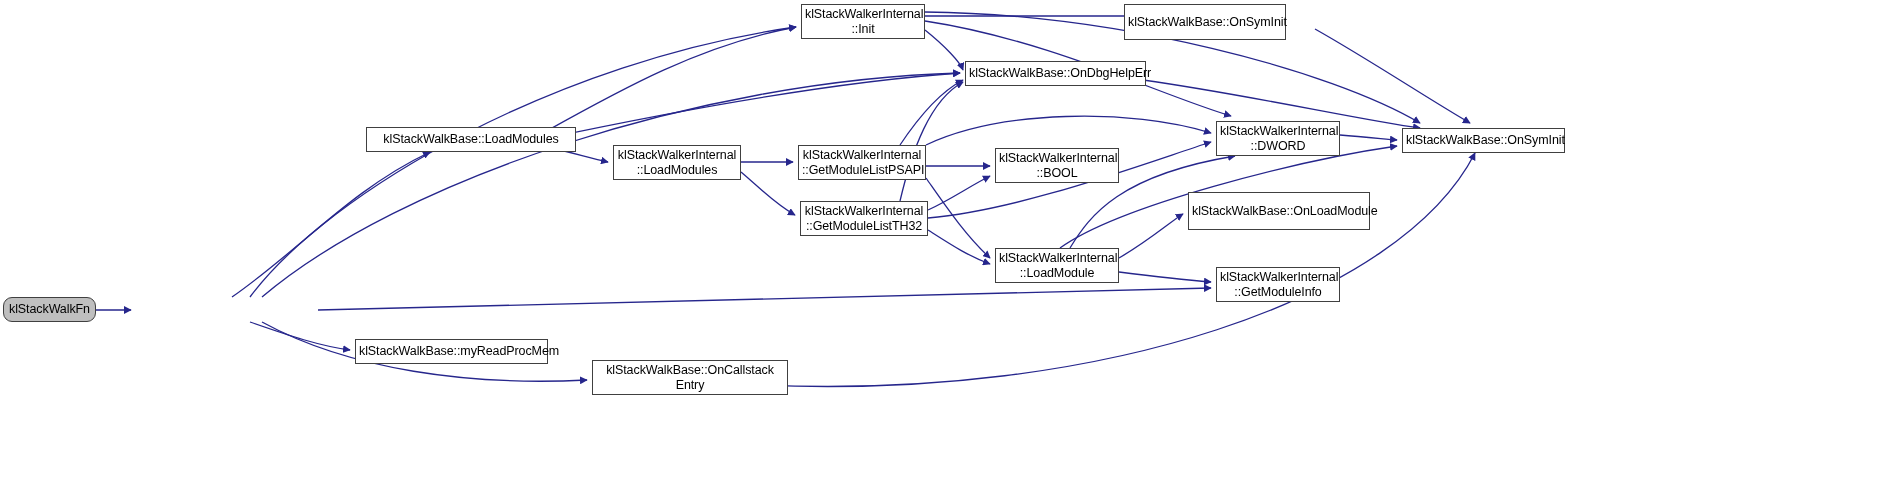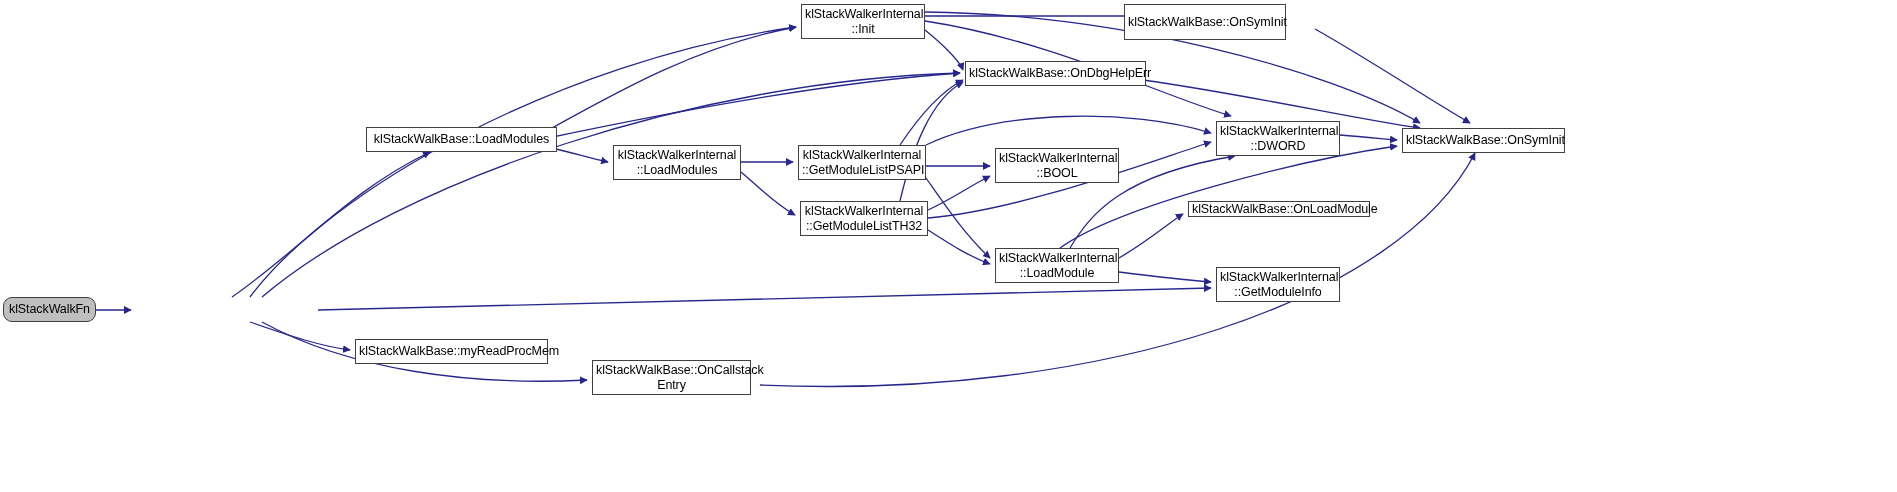--- a/index.html
+++ b/index.html
@@ -90,37 +90,37 @@
         <path d="M 925 30 C 945 46 960 62 963 70" fill="none" stroke="#26268c" stroke-width="1.3" marker-end="url(#ah)"></path>
         <path d="M 925 21 C 1050 40 1160 95 1231 116" fill="none" stroke="#26268c" stroke-width="1.3" marker-end="url(#ah)"></path>
         <path d="M 925 12 C 1120 14 1330 70 1420 123" fill="none" stroke="#26268c" stroke-width="1.3" marker-end="url(#ah)"></path>
         <path d="M 1315 29 C 1370 60 1430 100 1470 123" fill="none" stroke="#26268c" stroke-width="1.3" marker-end="url(#ah)"></path>
         <path d="M 1340 135 C 1365 137 1385 139 1397 140" fill="none" stroke="#26268c" stroke-width="1.3" marker-end="url(#ah)"></path>
         <path d="M 760 385 C 1100 400 1400 300 1475 153" fill="none" stroke="#26268c" stroke-width="1.3" marker-end="url(#ah)"></path>
         <path d="M 1143 80 C 1250 95 1360 120 1420 128" fill="none" stroke="#26268c" stroke-width="1.3" marker-end="url(#ah)"></path>
       </g>
   </svg>
 <div class="node root" style="left: 3px; top: 297px; width: 93px; height: 25px; border-radius: 9px;"><span class="nlabel">klStackWalkFn</span></div>
-    <div class="node" style="left: 366px; top: 127px; width: 191px; height: 25px;"><span class="nlabel">klStackWalkBase::LoadModules</span></div>
+    <div class="node" style="left: 366px; top: 127px; width: 210px; height: 25px;"><span class="nlabel">klStackWalkBase::LoadModules</span></div>
     <div class="node" style="left: 355px; top: 339px; width: 193px; height: 25px;"><span class="nlabel">klStackWalkBase::myReadProcMem</span></div>
-    <div class="node" style="left: 592px; top: 360px; width: 159px; height: 35px;"><span class="nlabel">klStackWalkBase::OnCallstack
+    <div class="node" style="left: 592px; top: 360px; width: 196px; height: 35px;"><span class="nlabel">klStackWalkBase::OnCallstack
 Entry</span></div>
     <div class="node" style="left: 613px; top: 145px; width: 128px; height: 35px;"><span class="nlabel">klStackWalkerInternal
 ::LoadModules</span></div>
     <div class="node" style="left: 801px; top: 4px; width: 124px; height: 35px;"><span class="nlabel">klStackWalkerInternal
 ::Init</span></div>
     <div class="node" style="left: 798px; top: 145px; width: 128px; height: 35px;"><span class="nlabel">klStackWalkerInternal
 ::GetModuleListPSAPI</span></div>
     <div class="node" style="left: 800px; top: 201px; width: 128px; height: 35px;"><span class="nlabel">klStackWalkerInternal
 ::GetModuleListTH32</span></div>
     <div class="node" style="left: 965px; top: 61px; width: 181px; height: 25px;"><span class="nlabel">klStackWalkBase::OnDbgHelpErr</span></div>
     <div class="node" style="left: 995px; top: 148px; width: 124px; height: 35px;"><span class="nlabel">klStackWalkerInternal
 ::BOOL</span></div>
     <div class="node" style="left: 995px; top: 248px; width: 124px; height: 35px;"><span class="nlabel">klStackWalkerInternal
 ::LoadModule</span></div>
     <div class="node" style="left: 1216px; top: 121px; width: 124px; height: 35px;"><span class="nlabel">klStackWalkerInternal
 ::DWORD</span></div>
-    <div class="node" style="left: 1188px; top: 201px; width: 182px; height: 16px;"><span class="nlabel">klStackWalkBase::OnLoadModule</span></div>
+    <div class="node" style="left: 1188px; top: 192px; width: 182px; height: 38px;"><span class="nlabel">klStackWalkBase::OnLoadModule</span></div>
     <div class="node" style="left: 1216px; top: 267px; width: 124px; height: 35px;"><span class="nlabel">klStackWalkerInternal
 ::GetModuleInfo</span></div>
     <div class="node" style="left: 1124px; top: 4px; width: 162px; height: 36px;"><span class="nlabel">klStackWalkBase::OnSymInit</span></div>
     <div class="node" style="left: 1402px; top: 128px; width: 163px; height: 25px;"><span class="nlabel">klStackWalkBase::OnSymInit</span></div>
   </div>
 
 </body></html>

